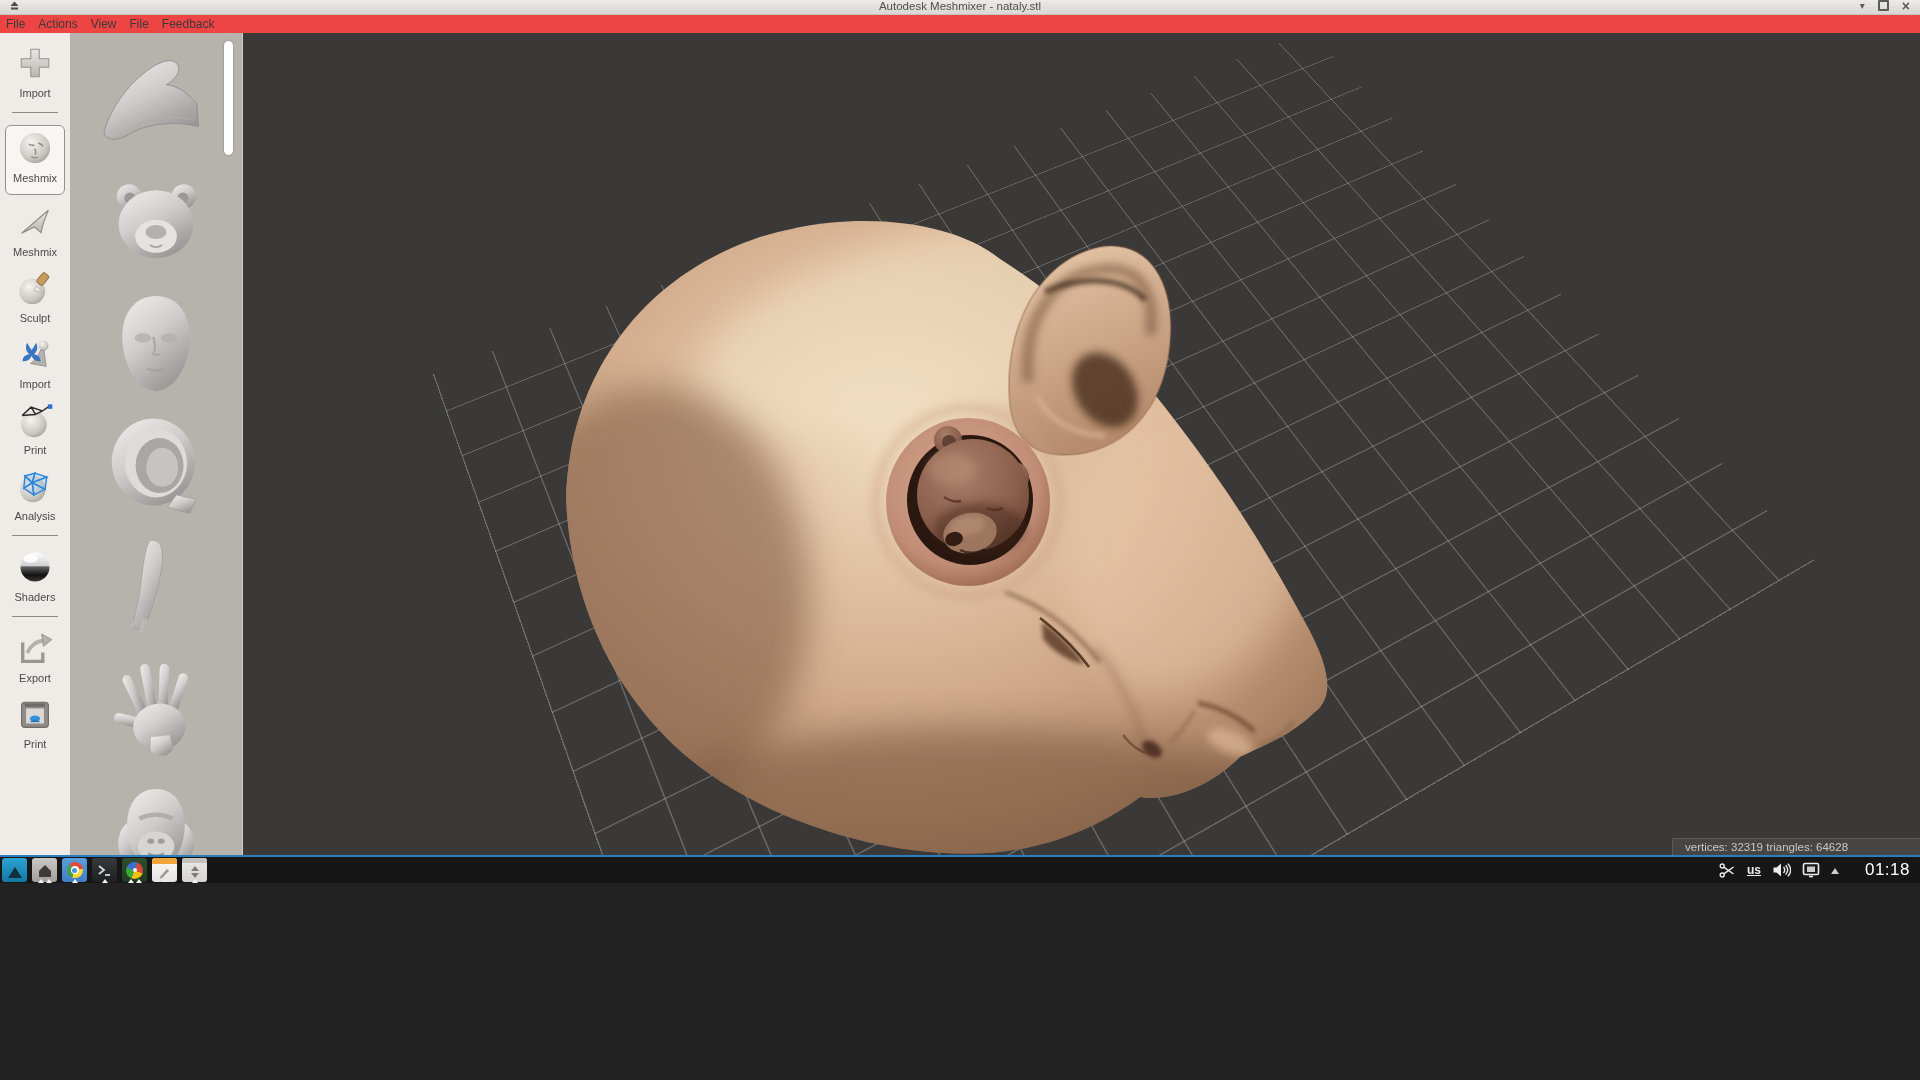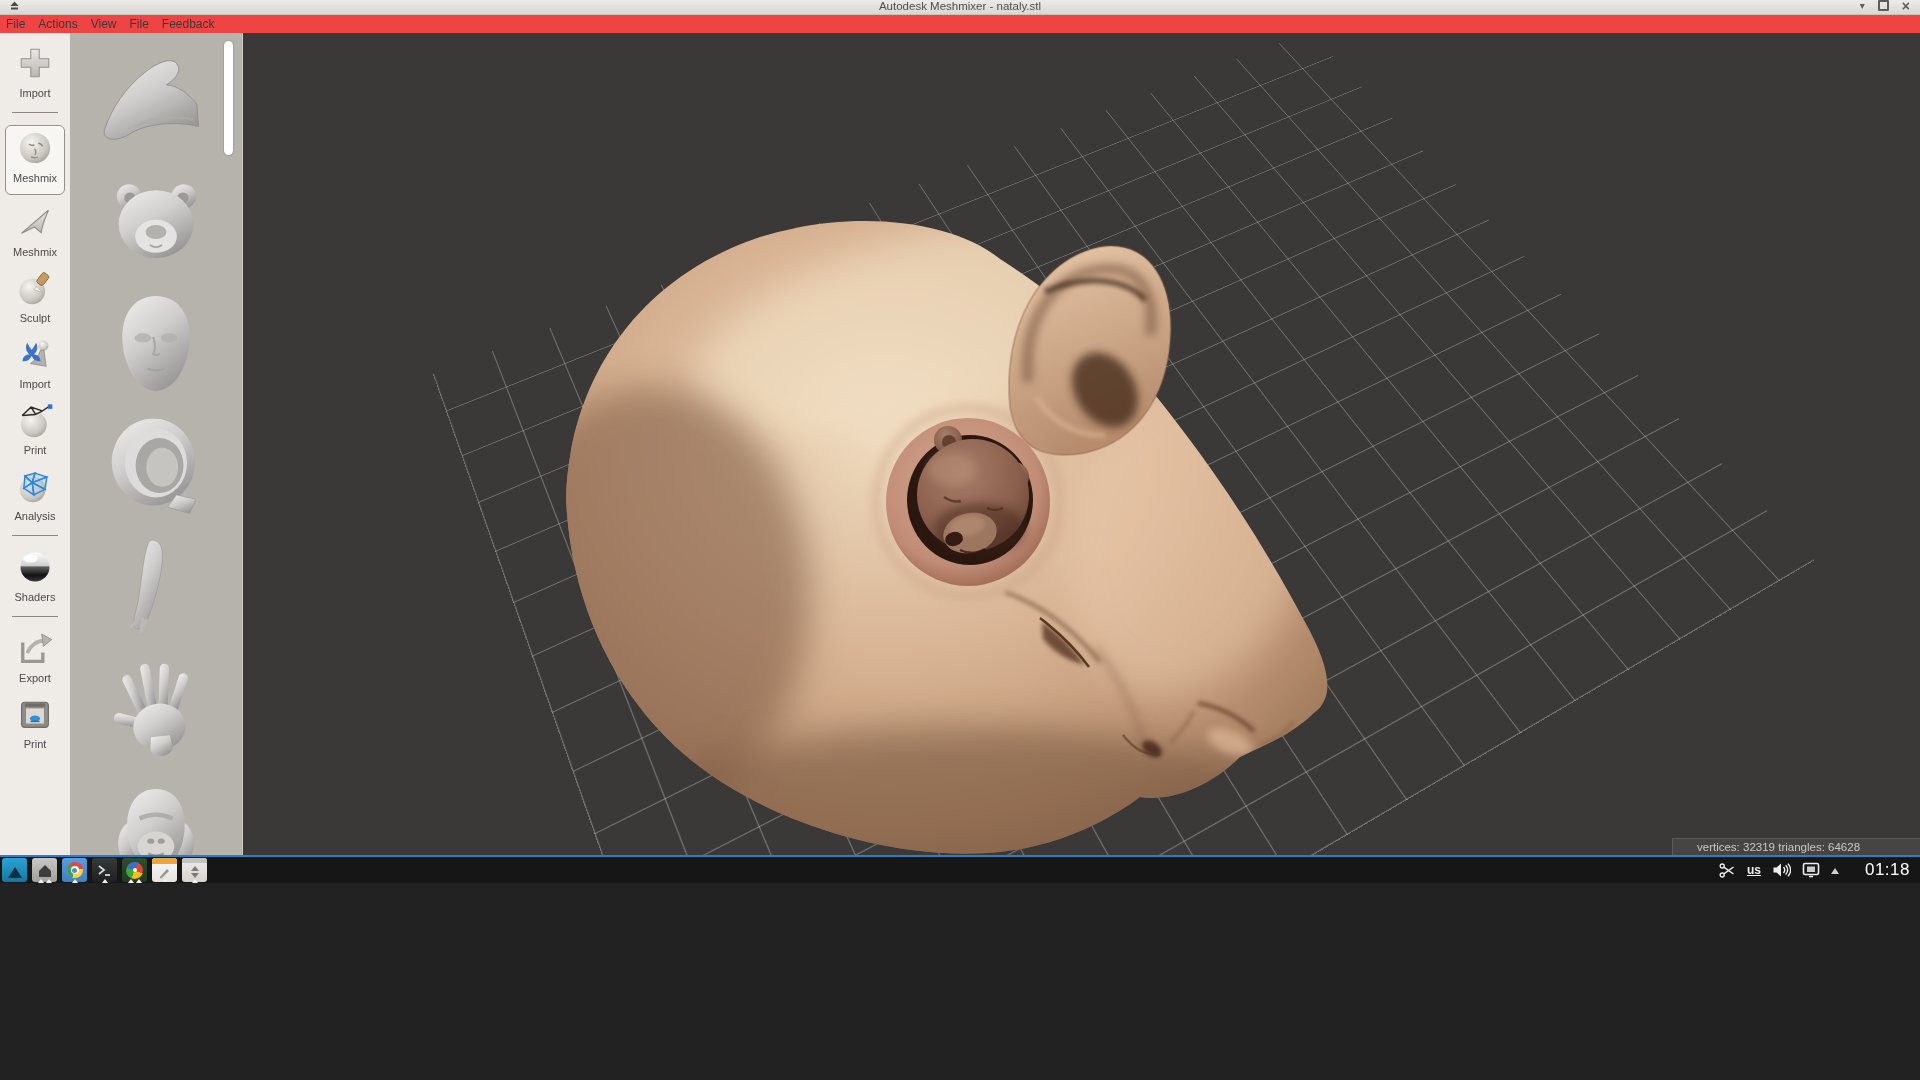--- a/index.html
+++ b/index.html
@@ -46,21 +46,21 @@
   .viewport{flex:1;background:#3a3938;position:relative;overflow:hidden;}
   .grid3d{position:absolute;left:300px;top:0;width:1100px;height:860px;
           background-image:
             repeating-linear-gradient(0deg,rgba(205,207,210,.38) 0 1px,transparent 1px 62px),
             repeating-linear-gradient(90deg,rgba(205,207,210,.38) 0 1px,transparent 1px 62px);
           transform:perspective(1300px) rotateX(32deg) rotateZ(-29deg);
           transform-origin:50% 50%;pointer-events:none;}
   .headsvg{position:absolute;left:297px;top:164px;width:840px;height:680px;}
   .status{position:absolute;right:0;bottom:0;width:248px;height:17px;line-height:16px;
           background:#474543;border-top:1px solid #5d5b58;border-left:1px solid #5d5b58;
-          color:#cbc8c3;font-size:11.5px;padding-left:24px;box-sizing:border-box;}
+          color:#cbc8c3;font-size:11.5px;padding-left:12px;box-sizing:border-box;}
 
   
   .taskbar{height:28px;background:#161616;border-top:2px solid #2b7ec0;box-sizing:border-box;
            display:flex;align-items:center;}
   .apps{display:flex;gap:5px;padding-left:2px;align-items:center;}
   .app{width:25px;height:24px;border-radius:3px;position:relative;display:flex;
        align-items:center;justify-content:center;cursor:pointer;overflow:visible;flex:none;}
   .indrow{position:absolute;bottom:-1px;left:0;right:0;display:flex;justify-content:center;gap:2px;}
   .ind{width:0;height:0;border:3px solid transparent;border-bottom:4px solid #f2f2f2;border-top:none;}
   .app-meshmixer{background:linear-gradient(#2ba2d2,#1478a6);}

